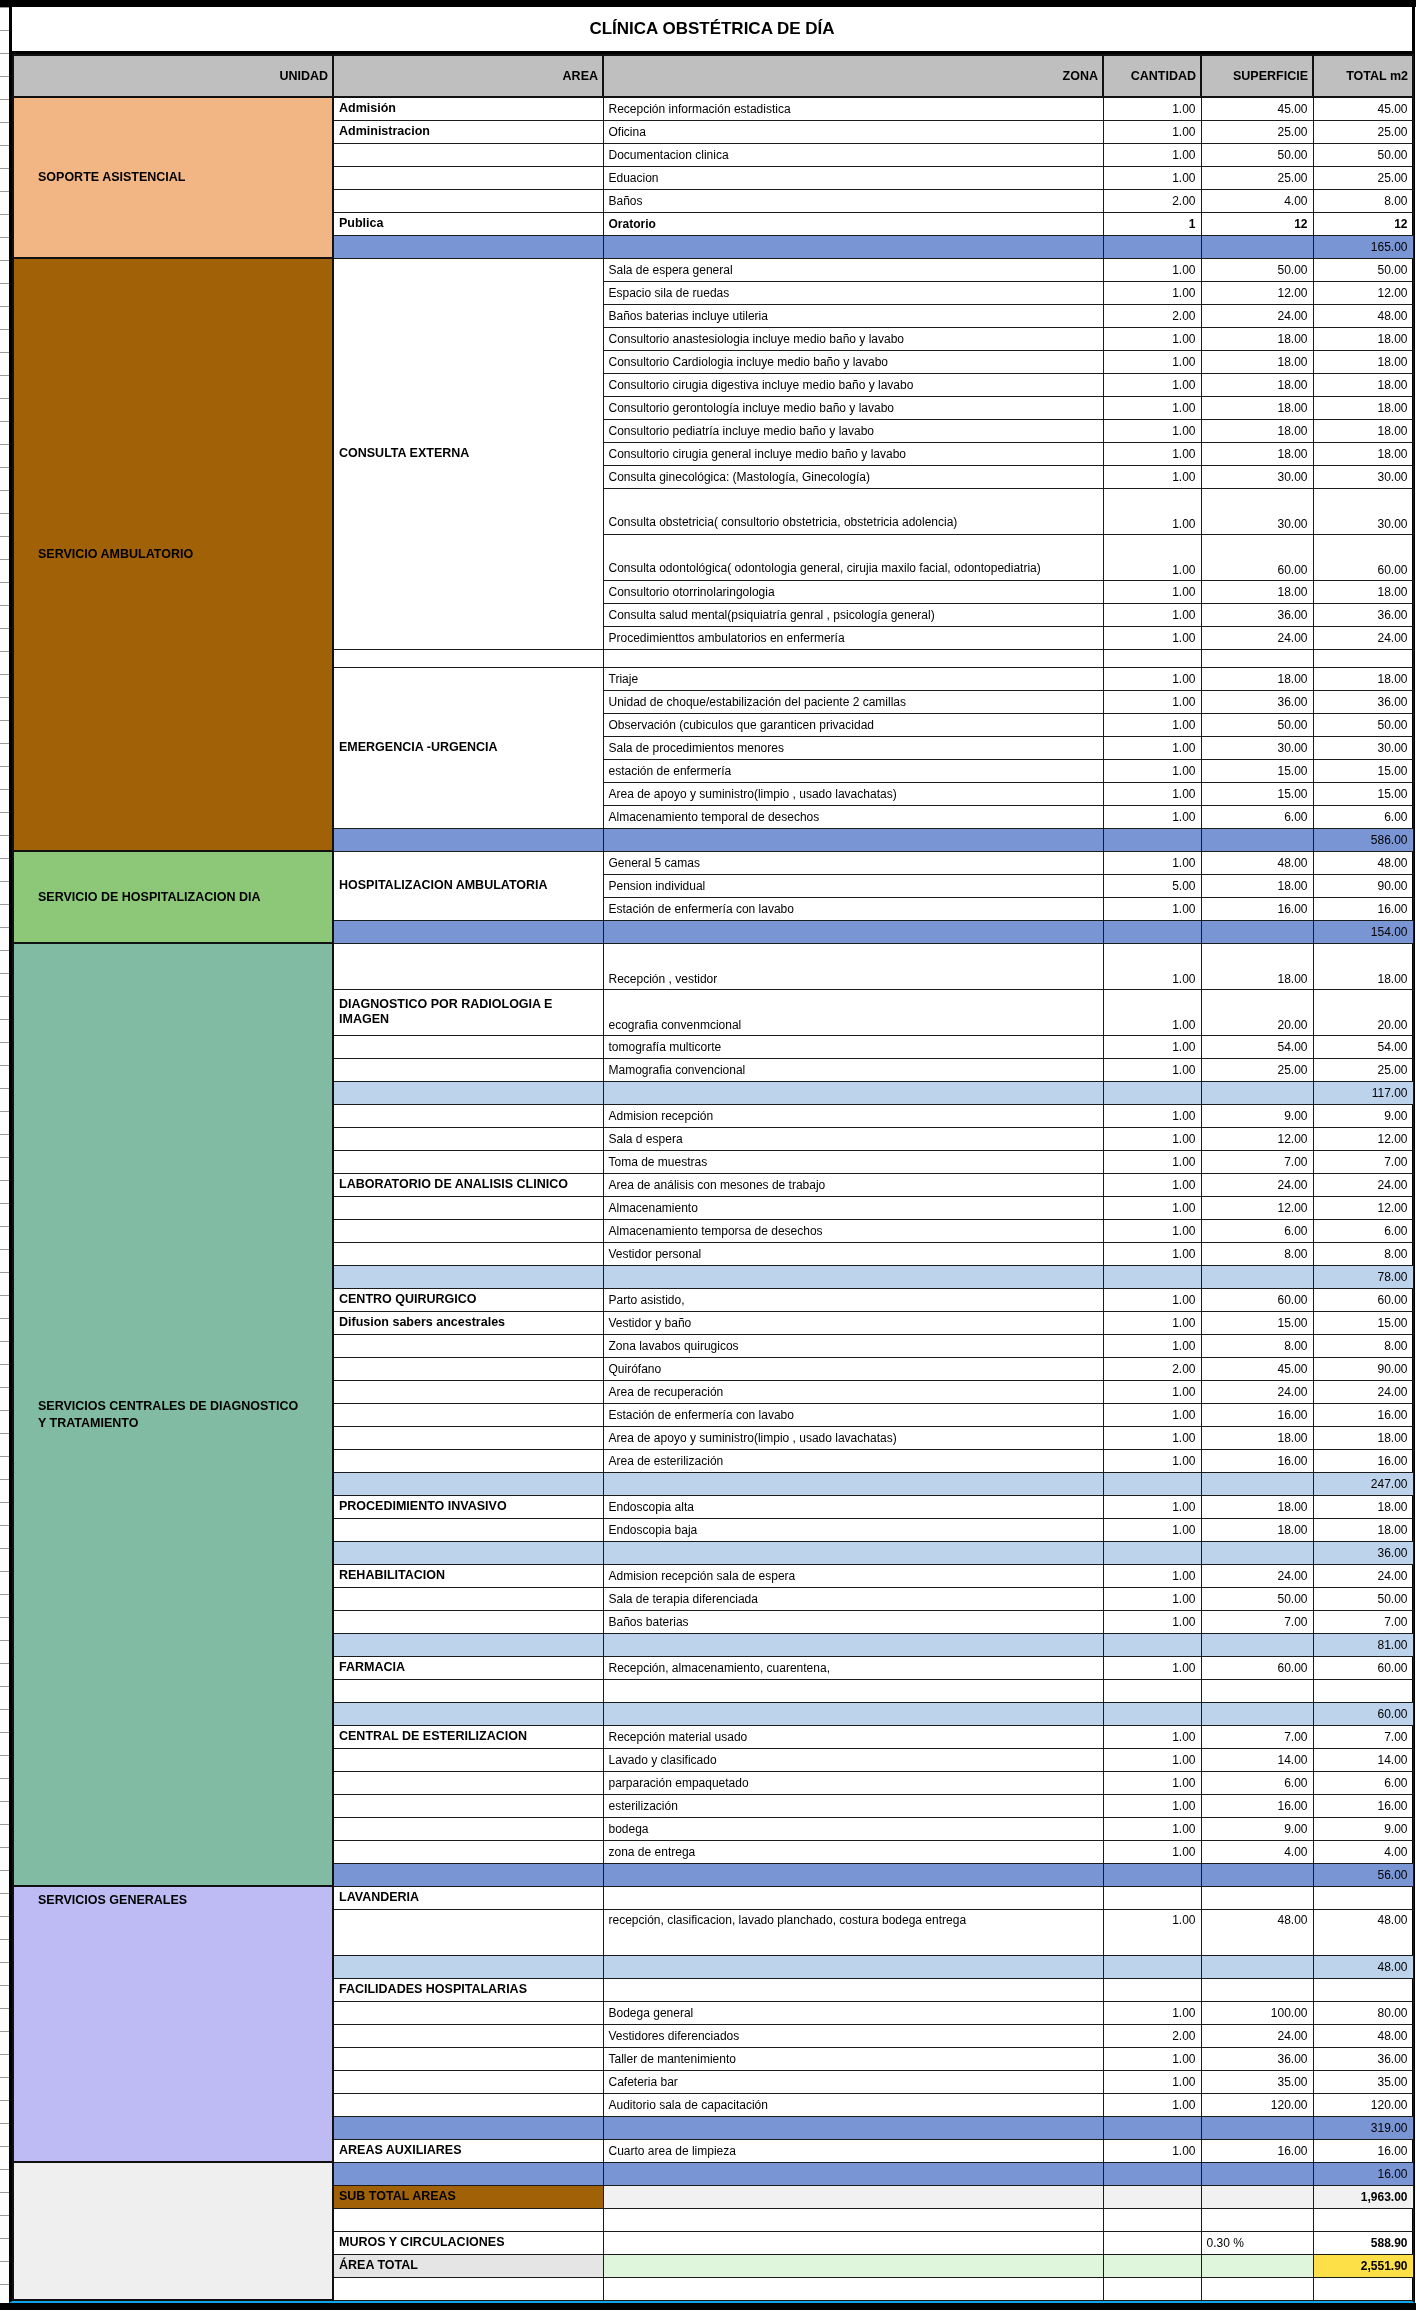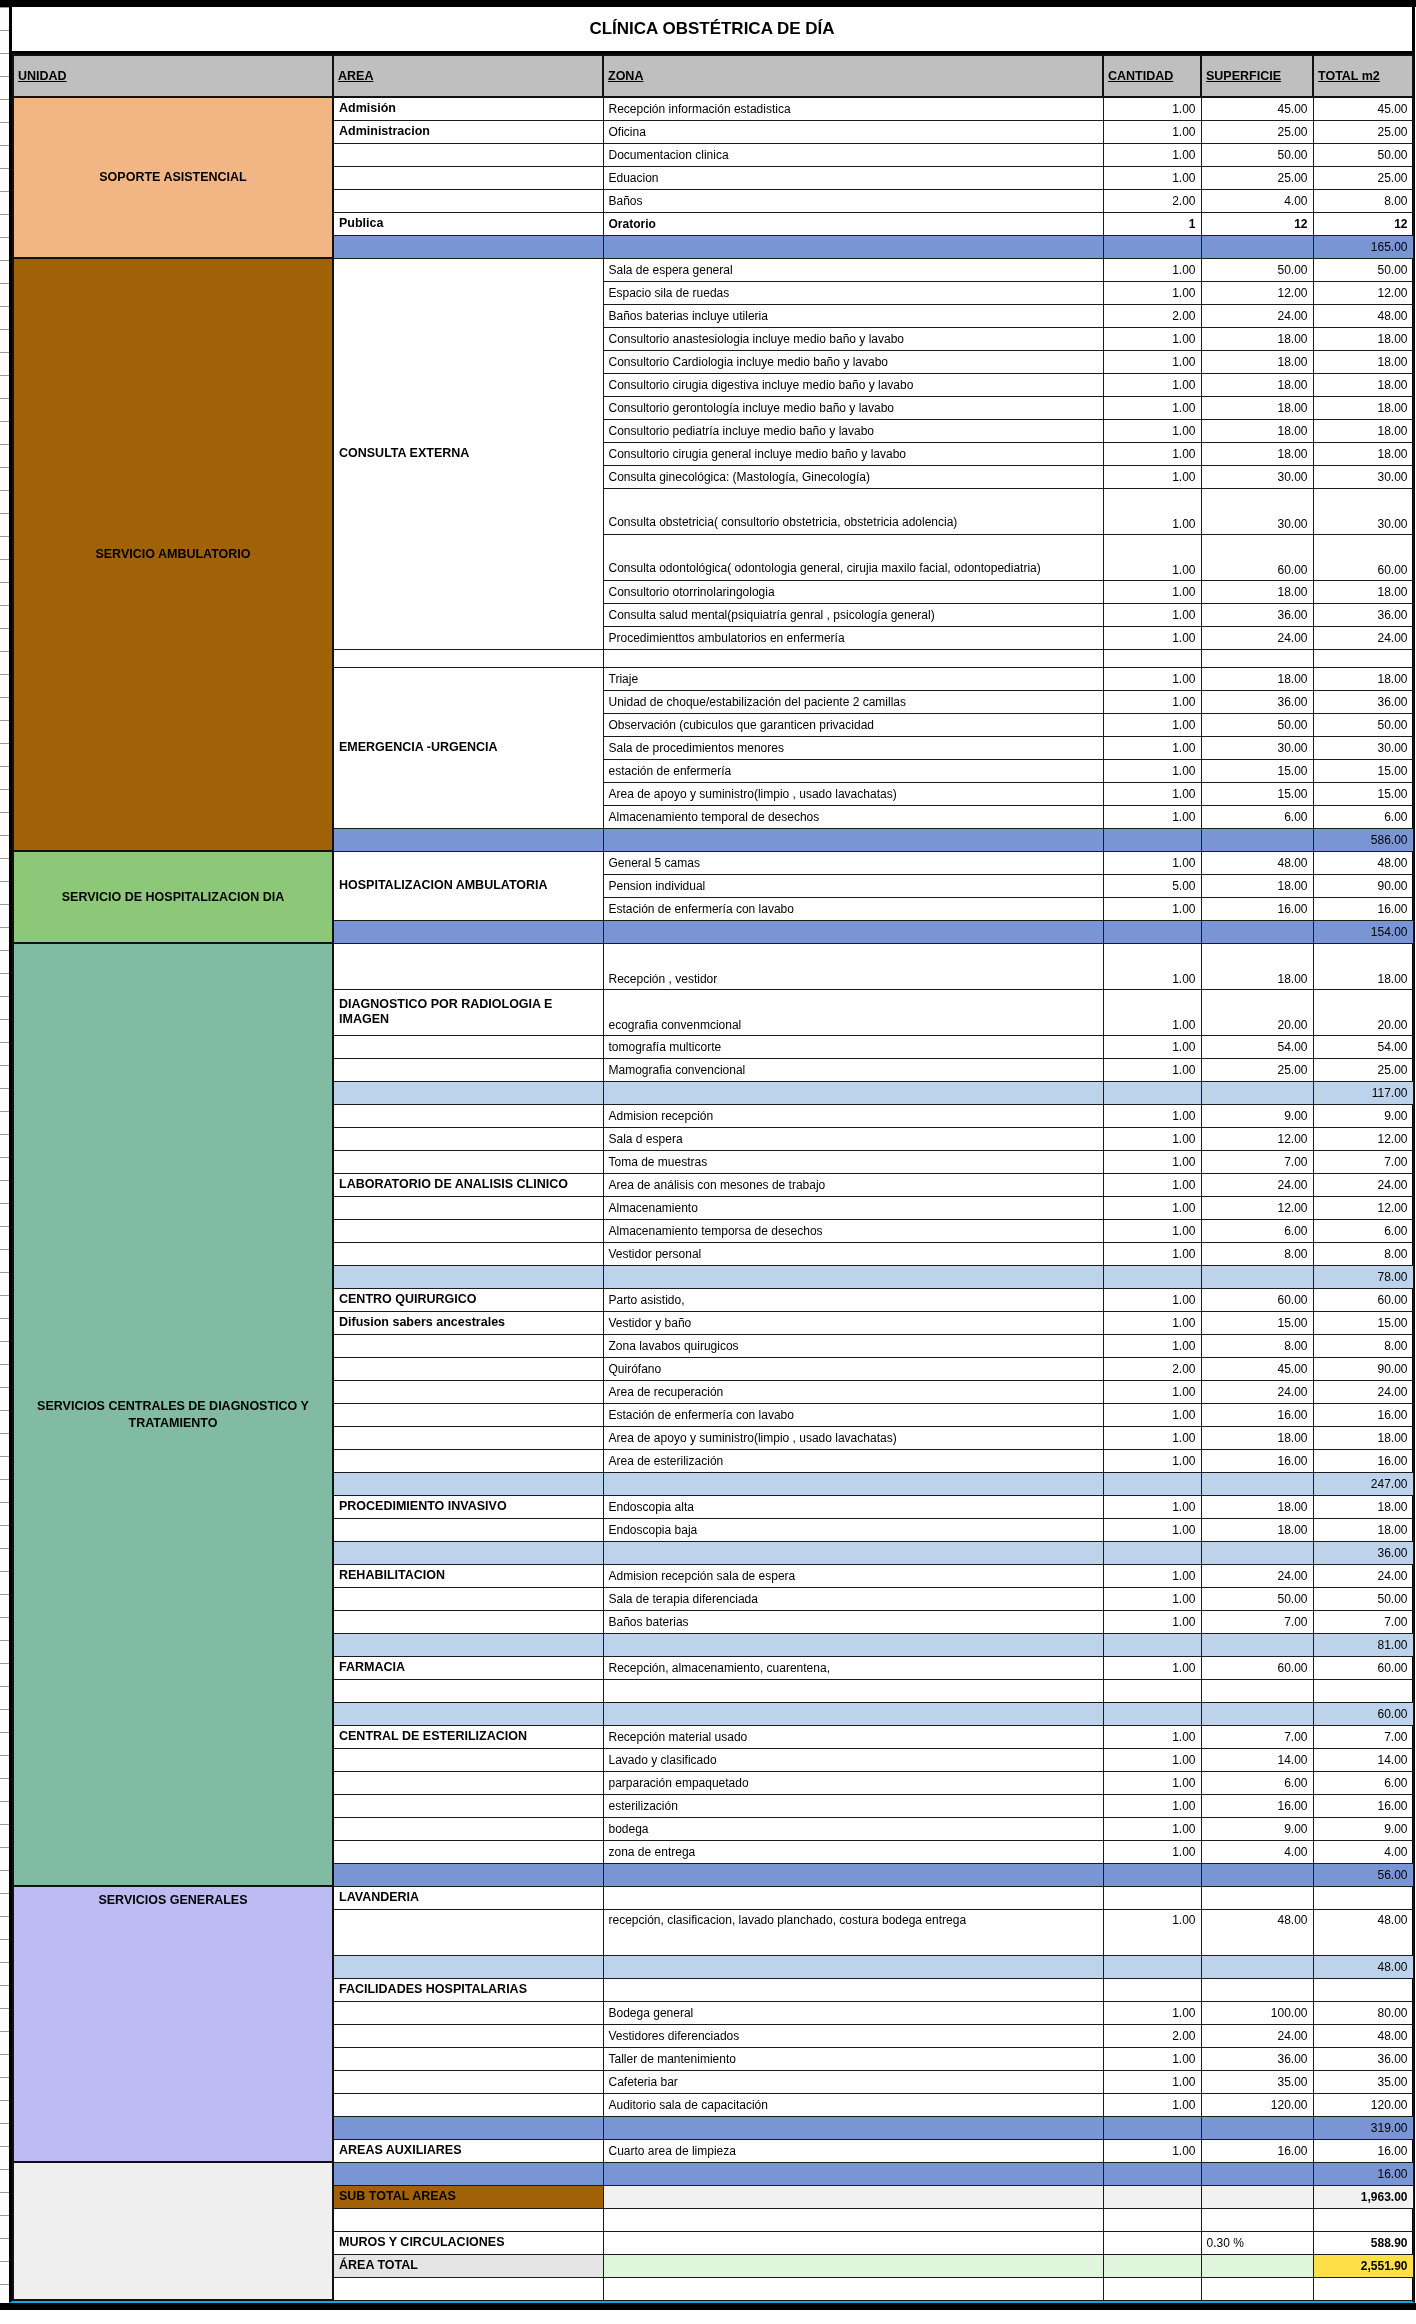--- a/index.html
+++ b/index.html
@@ -13,28 +13,28 @@
   .main{border-left:3px solid #000;border-right:3px solid #000;border-bottom:2px solid #0ea5e9;width:1400px;}
 
   .titlebar{height:44px;line-height:44px;text-align:center;font-weight:bold;
     font-size:17px;background:#fff;border-bottom:3px solid #000;}
 
   table{border-collapse:collapse;table-layout:fixed;width:1400px;}
   col.c-unidad{width:320px;} col.c-area{width:270px;} col.c-zona{width:500px;}
   col.c-cant{width:98px;} col.c-sup{width:112px;} col.c-tot{width:100px;}
 
   thead th{background:var(--c-header,#BFBFBF);border:2.5px solid #111;height:40px;
-    font-size:12.5px;font-weight:bold;text-align:left;padding:0 4px;text-decoration:underline;}
+    font-size:12.5px;font-weight:bold;text-align:right;padding:0 4px;}
 
   td{border:1.5px solid #1b1b1b;padding:0 5px;font-size:12px;overflow:hidden;
      vertical-align:middle;}
   tr.r{height:23px;} tr.tall{height:46px;} tr.spacer{height:18px;}
 
-  td.unidad{border:2.5px solid #111;font-weight:bold;font-size:12.5px;text-align:center;
-    vertical-align:middle;padding:2px 2px;white-space:normal;line-height:1.35;margin-left:21px;}
+  td.unidad{border:2.5px solid #111;font-weight:bold;font-size:12.5px;
+    vertical-align:middle;padding:2px 24px;white-space:normal;line-height:1.35;margin-left:21px;}
   td.unidad.vtop{vertical-align:top;padding-top:5px;}
 
   td.area{text-align:left;white-space:normal;line-height:1.2;font-size:12.5px;}
   td.area.b{font-weight:bold;}
   td.zona{text-align:left;white-space:nowrap;}
   td.zona.wrap{white-space:normal;line-height:1.3;}
   td.num{text-align:right;white-space:nowrap;}
   td.num.left{text-align:left;}
   td.b{font-weight:bold;}
   td.vbot{vertical-align:bottom;padding-bottom:3px;margin-left:16px;}

